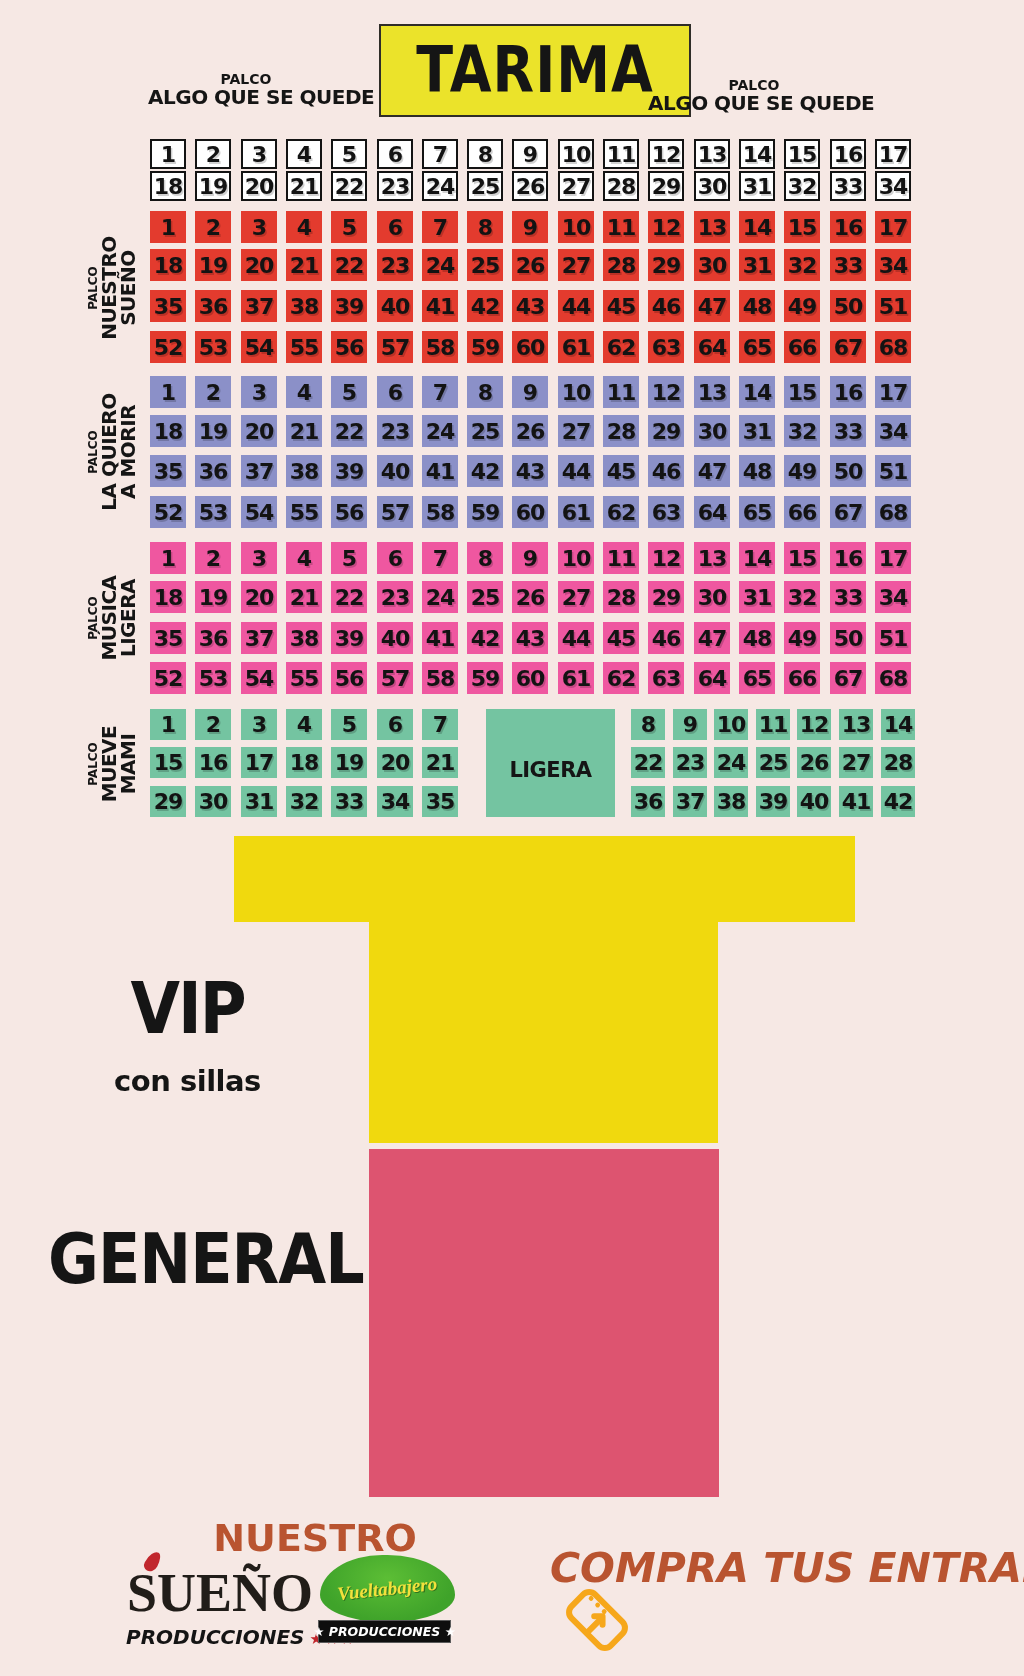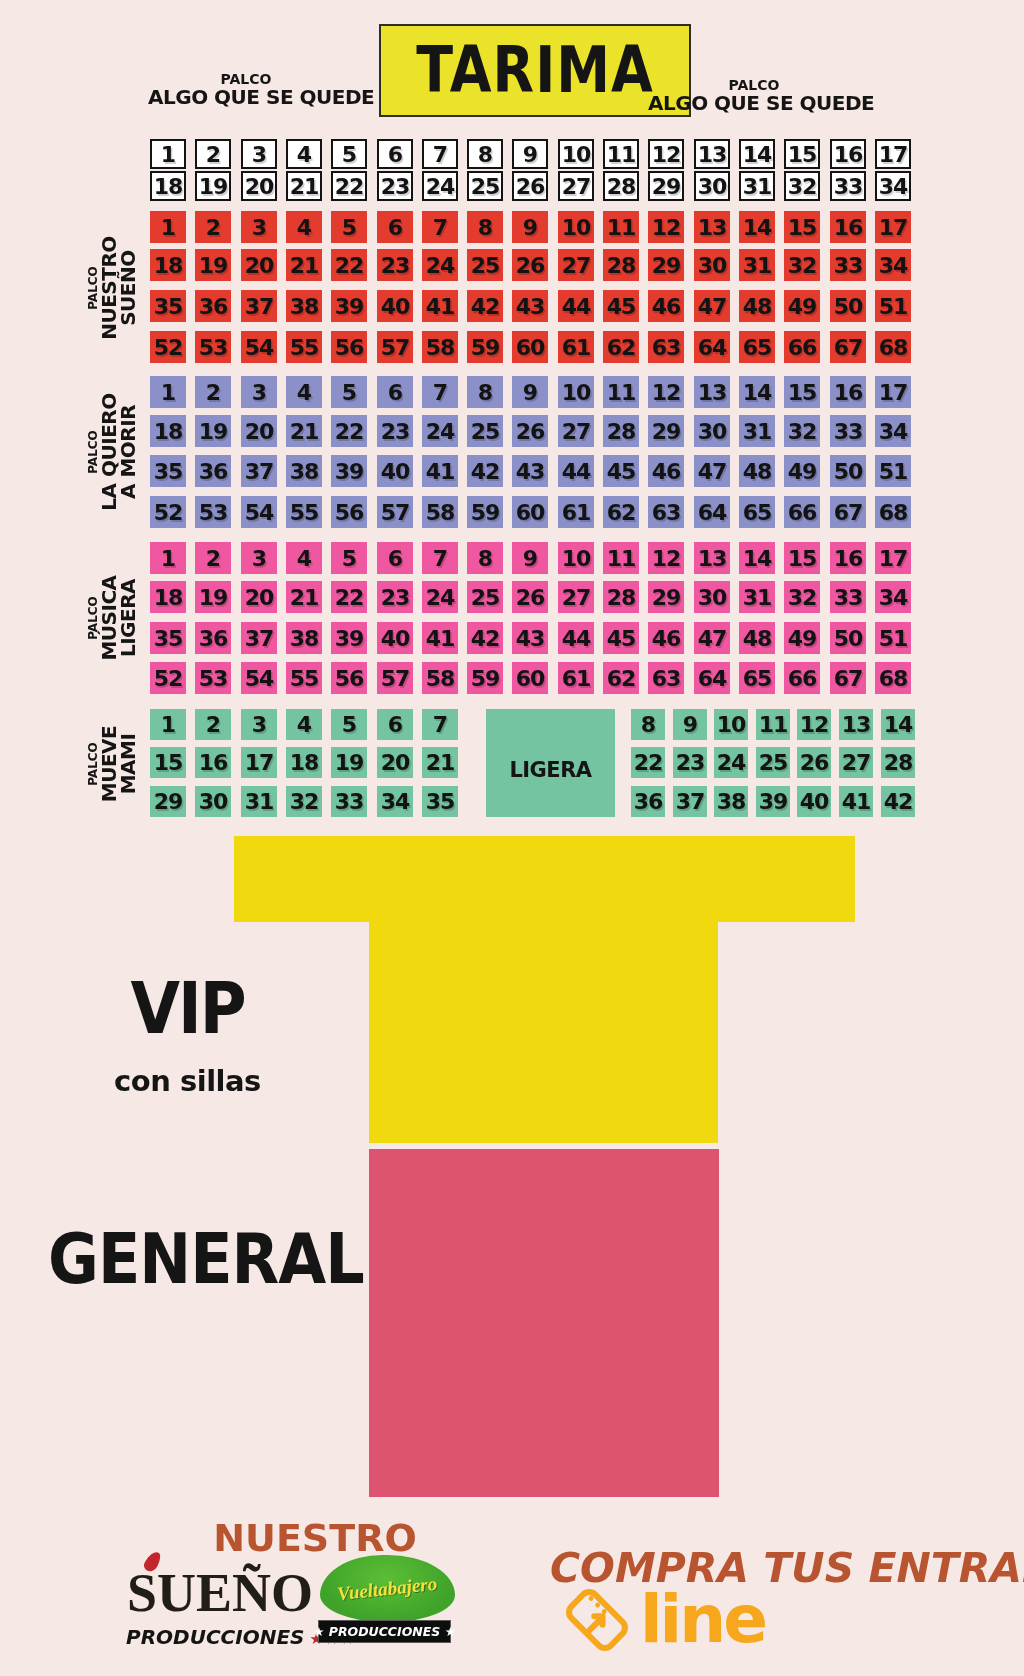--- a/index.html
+++ b/index.html
@@ -436,16 +436,15 @@
     <svg class="ticket-icon" viewBox="0 0 80 80" width="74" height="74">
       <g transform="rotate(-45 40 40)">
         <rect x="22" y="10" width="36" height="60" rx="9" fill="none" stroke="#f6a71b" stroke-width="6.5"></rect>
         <circle cx="52" cy="19" r="2.6" fill="#f6a71b"></circle>
         <circle cx="52" cy="29" r="2.6" fill="#f6a71b"></circle>
         <circle cx="52" cy="39" r="2.6" fill="#f6a71b"></circle>
       </g>
       <path d="M31 52 L45 38" fill="none" stroke="#f6a71b" stroke-width="6.5" stroke-linecap="round"></path>
       <path d="M37 36 L46 36 L46 45" fill="none" stroke="#f6a71b" stroke-width="6.5" stroke-linecap="round" stroke-linejoin="round"></path>
     </svg>
-    <span class="word p2">line</span>
   </div>
 
 </div>
 
 </body></html>

